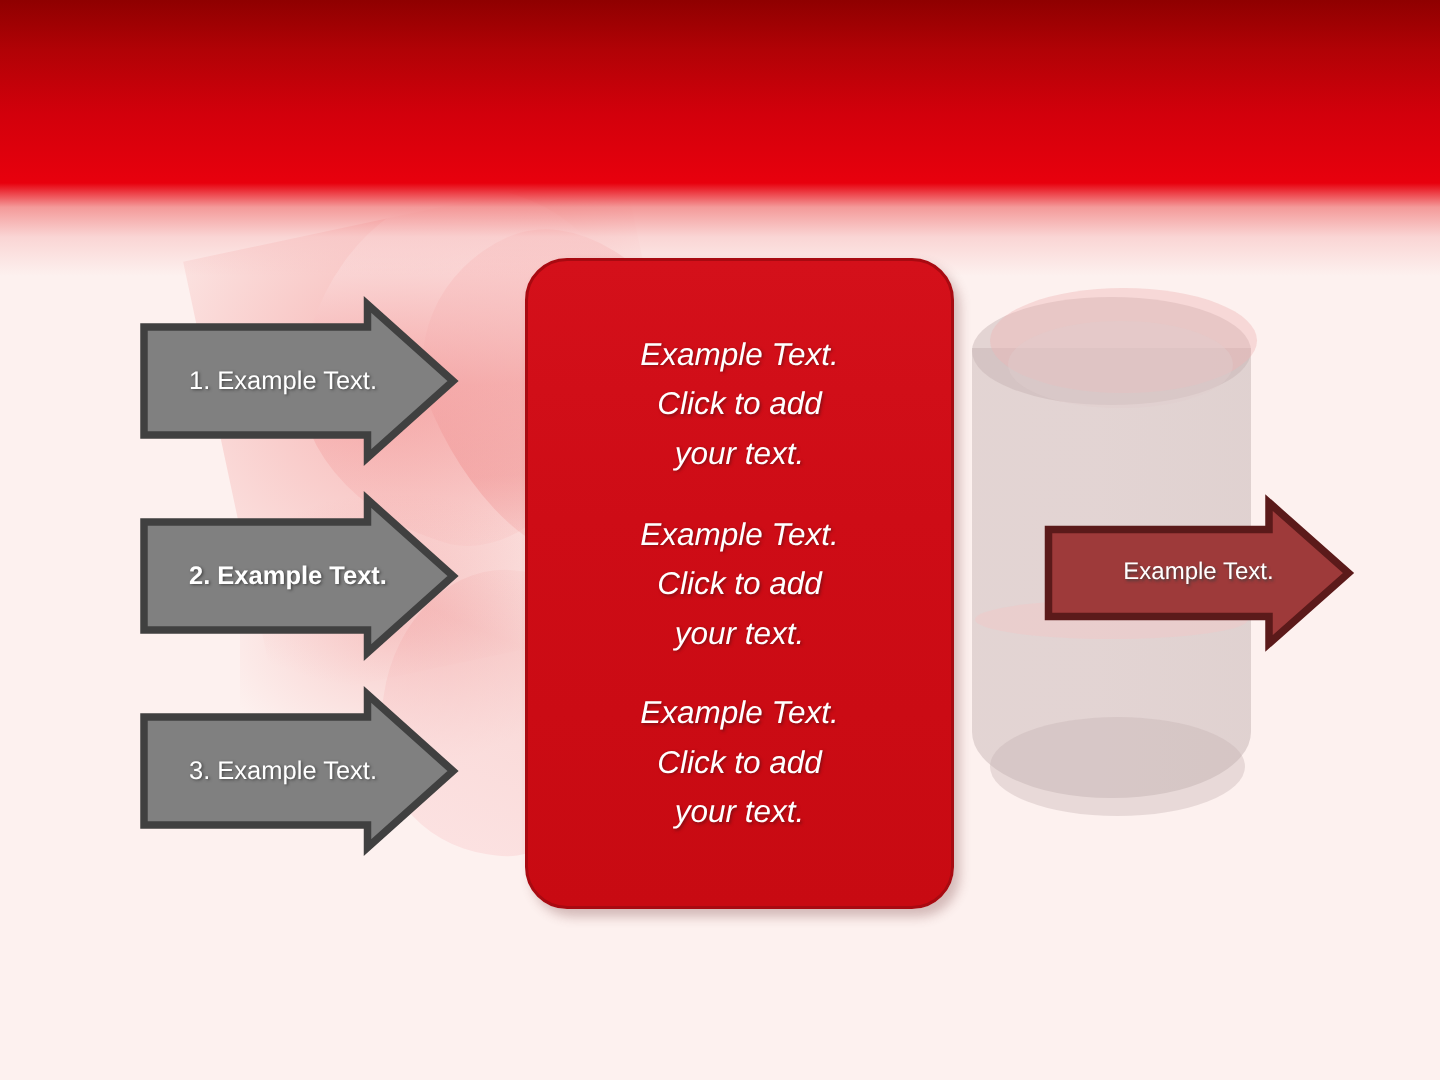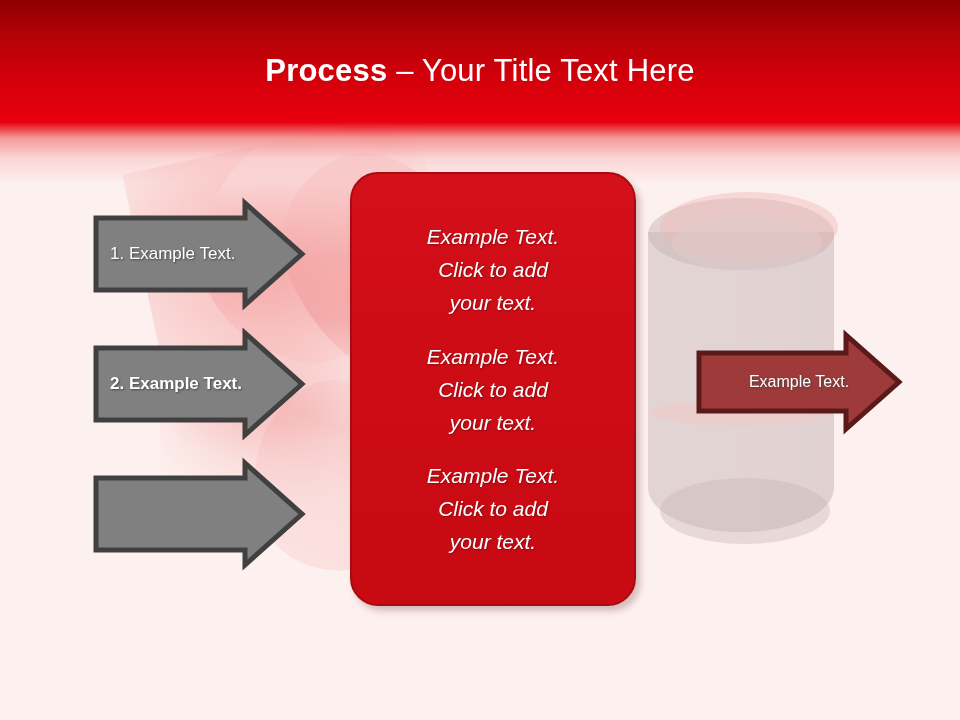--- a/index.html
+++ b/index.html
@@ -150,21 +150,21 @@
   .arrow-label {
     position: relative;
     z-index: 2;
     color: #FFFFFF;
     font-size: 17px;
     line-height: 20px;
     white-space: nowrap;
     text-shadow: 1px 1px 2px rgba(60,60,60,0.85);
   }
 
-  .arrow-left { width: 212px; height: 108px; }
+  .arrow-left { width: 212px; height: 108px; padding-left: 16px; }
   .arrow-left .arrow-label {
     margin-left: 17px;
     width: 160px;
     text-align: left;
   }
   #arrow-1 { left: 93px; top: 200px; }
   #arrow-2 { left: 93px; top: 330px; font-weight: bold; }
   #arrow-3 { left: 93px; top: 460px; }
 
   .arrow-right { left: 696px; top: 331px; width: 206px; height: 102px; }
@@ -216,42 +216,40 @@
     <div class="bg-blob-a"></div>
     <div class="bg-blob-b"></div>
     <div class="bg-blob-c"></div>
     <div class="bg-blob-d"></div>
     <div class="bg-blob-e"></div>
   </div>
 
   <div class="header-band"></div>
   <div class="header-fade"></div>
 
-  <div class="slide-title">
-    <span class="t-bold">Process</span><span class="t-light"> – Your Title Text Here</span>
-  </div>
 
   <div class="arrow arrow-left" id="arrow-1">
     <svg width="212" height="108" viewBox="0 0 212 108">
       <polygon points="3,18 152,18 152,3 209,54 152,105 152,90 3,90" fill="#808080" stroke="#404040" stroke-width="5" stroke-linejoin="miter"></polygon>
     </svg>
     <span class="arrow-label">1. Example Text.</span>
   </div>
 
   <div class="arrow arrow-left" id="arrow-2">
     <svg width="212" height="108" viewBox="0 0 212 108">
       <polygon points="3,18 152,18 152,3 209,54 152,105 152,90 3,90" fill="#808080" stroke="#404040" stroke-width="5" stroke-linejoin="miter"></polygon>
     </svg>
     <span class="arrow-label">2. Example Text.</span>
   </div>
 
   <div class="arrow arrow-left" id="arrow-3">
     <svg width="212" height="108" viewBox="0 0 212 108">
       <polygon points="3,18 152,18 152,3 209,54 152,105 152,90 3,90" fill="#808080" stroke="#404040" stroke-width="5" stroke-linejoin="miter"></polygon>
     </svg>
+    <span class="arrow-label">3. Example Text.</span>
   </div>
 
   <div class="center-panel">
     <div class="panel-block">Example Text.
 Click  to add
 your text.</div>
     <div class="panel-block">Example Text.
 Click  to add
 your text.</div>
     <div class="panel-block">Example Text.

